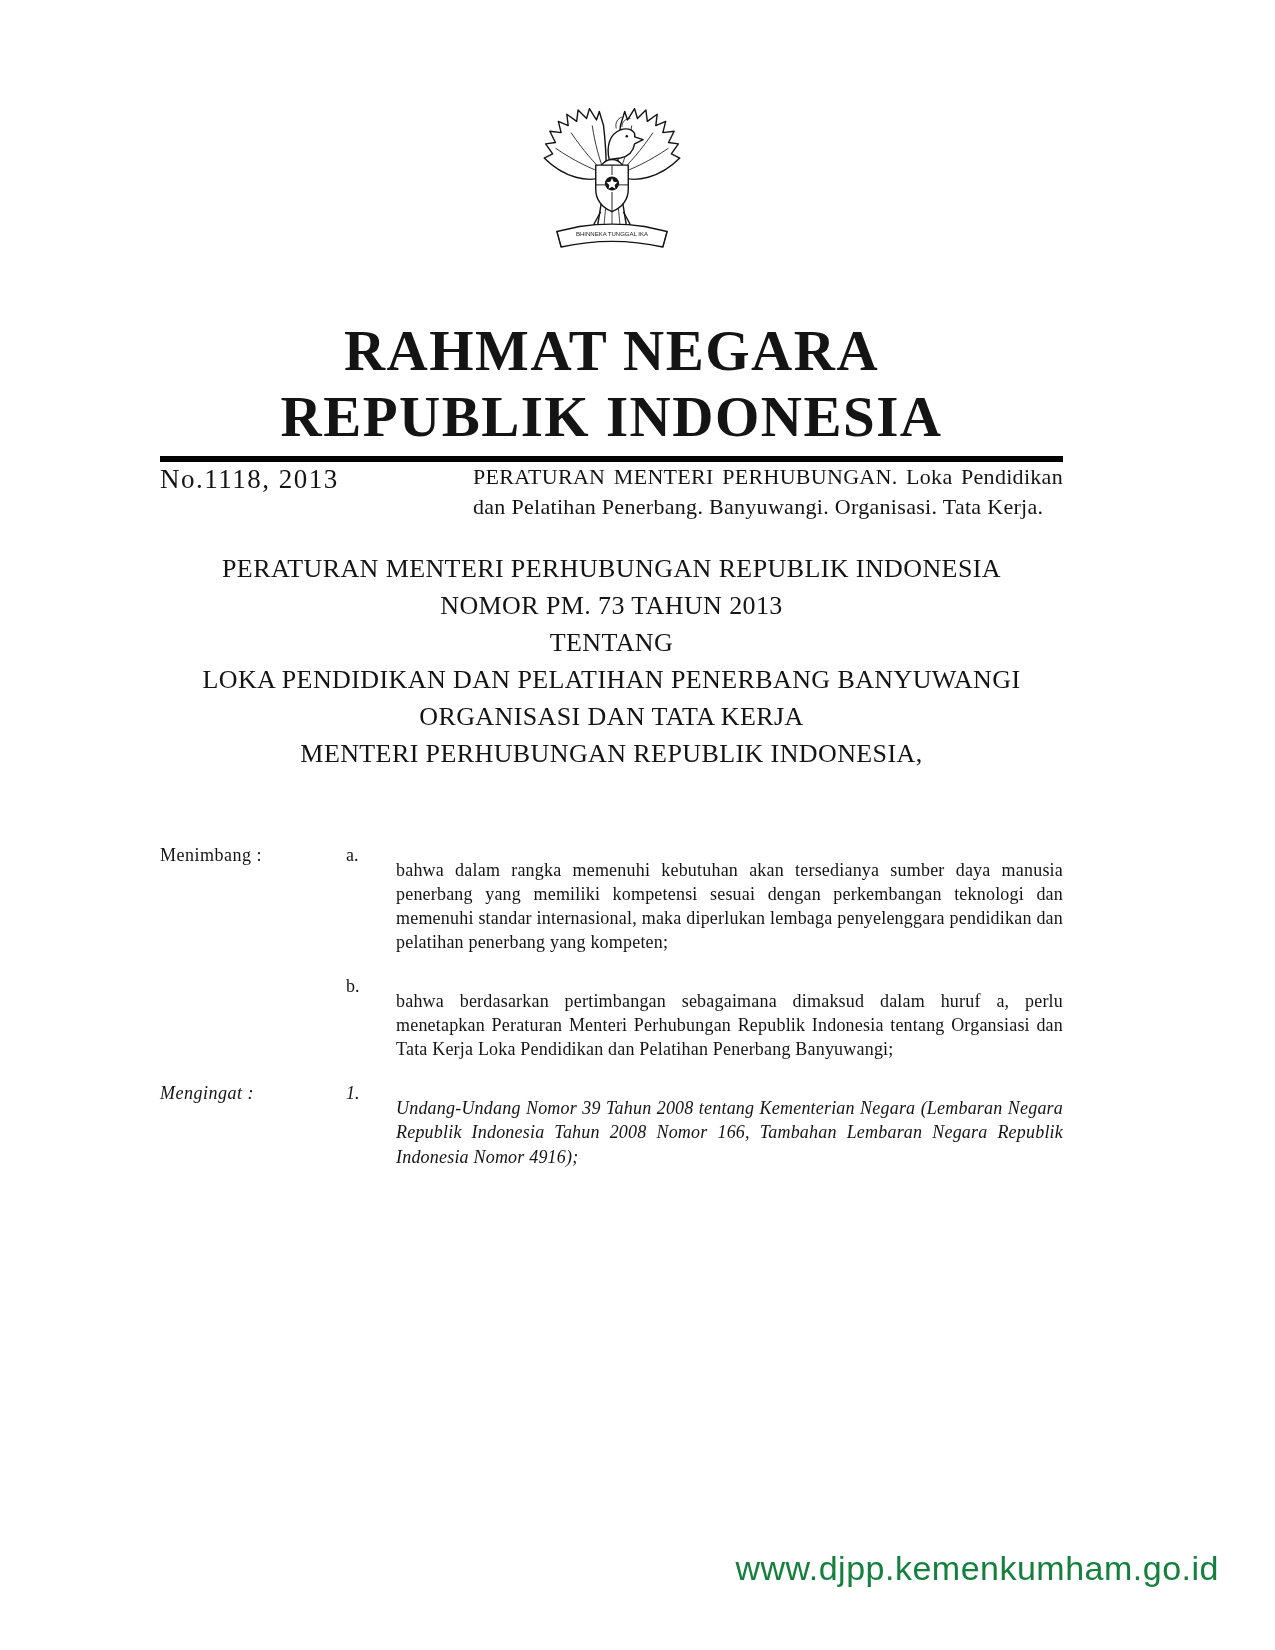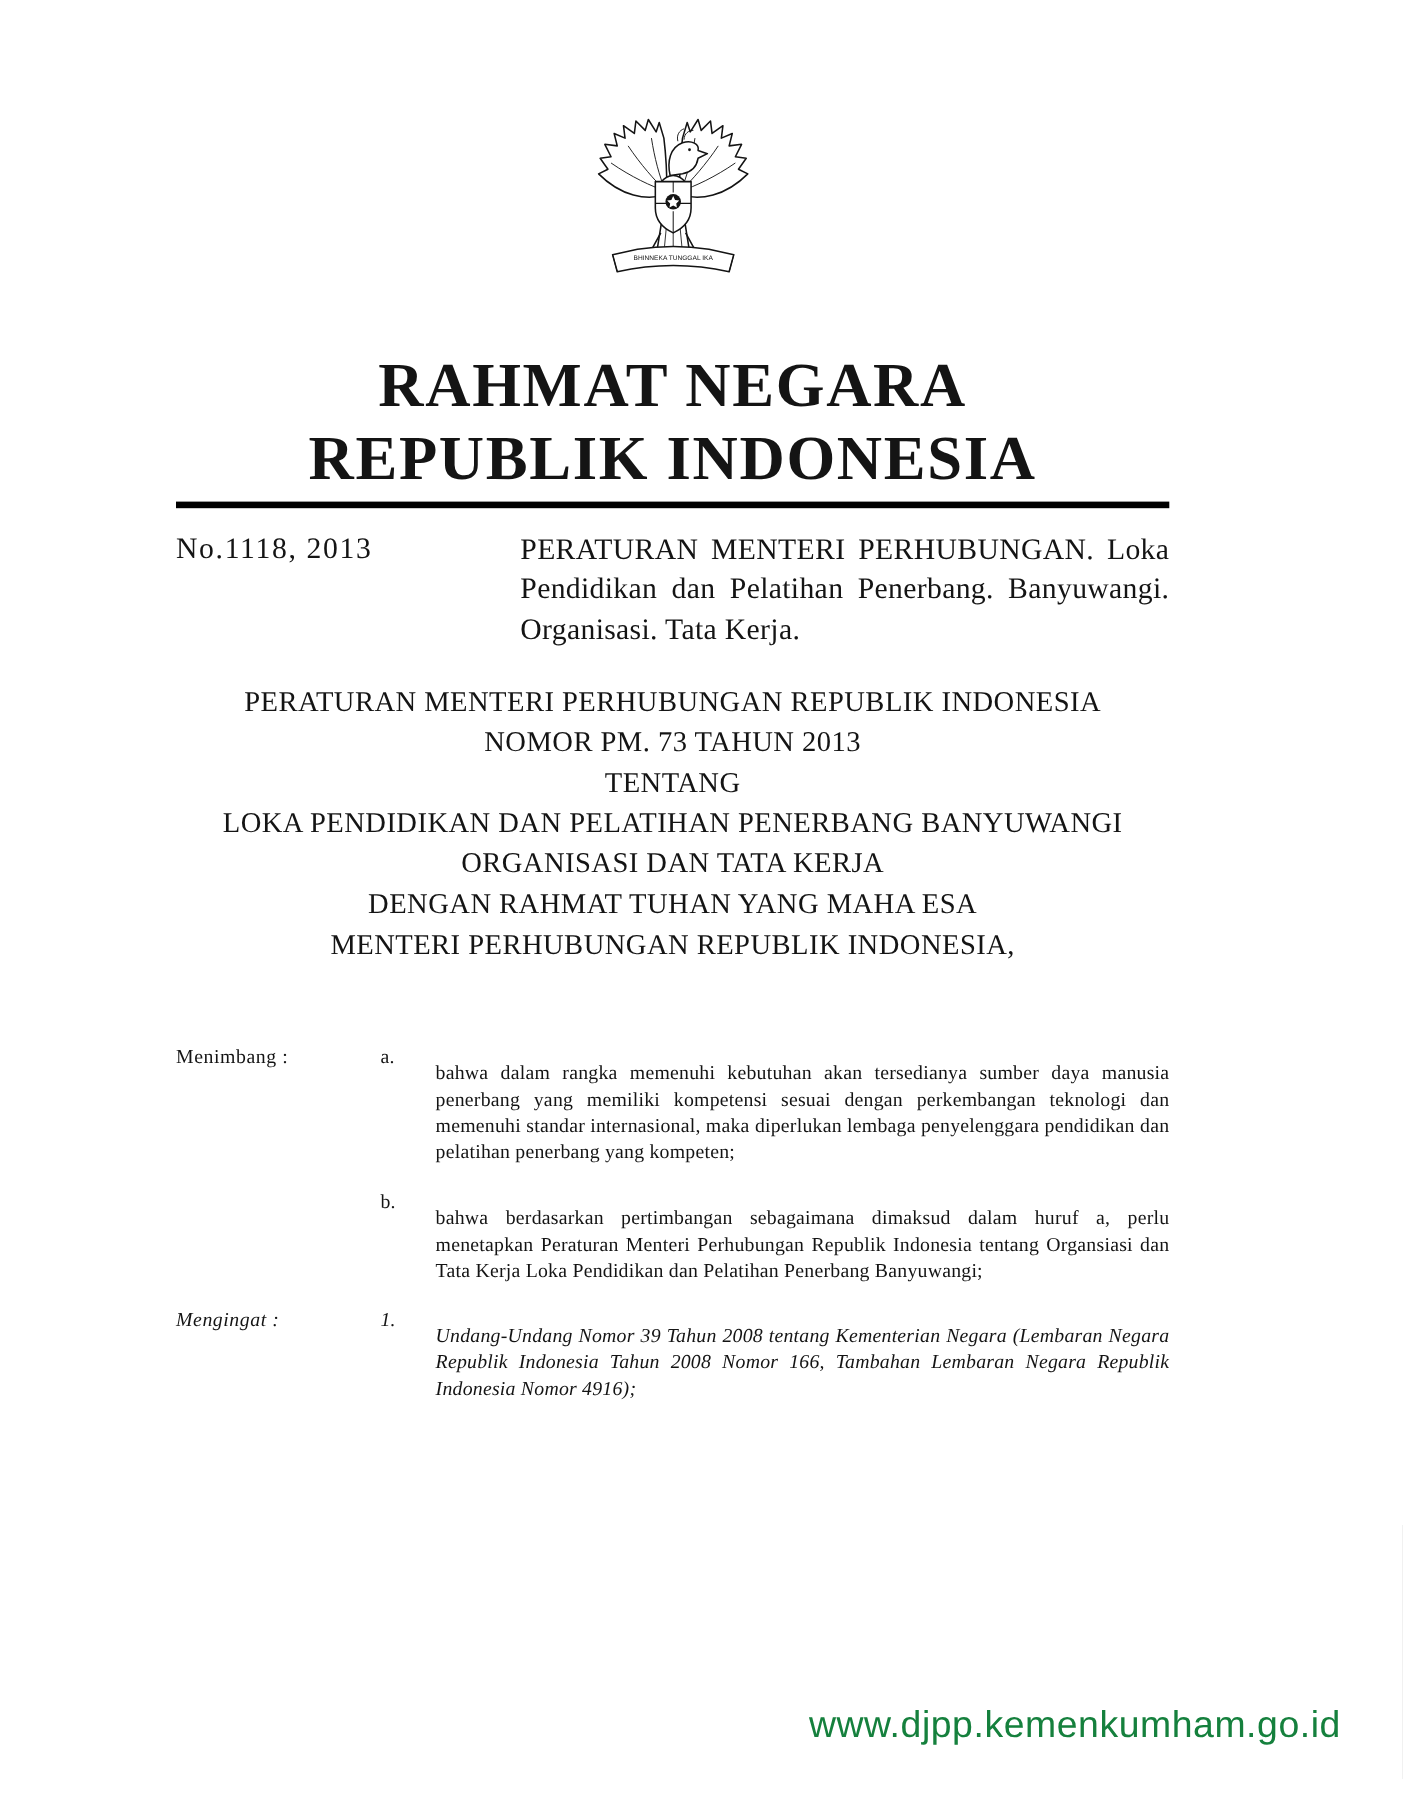--- a/index.html
+++ b/index.html
@@ -12,24 +12,24 @@
 
   .emblem-wrap { text-align: center; height: 190px; }
   .emblem-wrap svg { display: inline-block; }
 
   .masthead {
     margin-top: 42px; text-align: center; font-weight: bold;
     font-size: 57px; line-height: 1.16; letter-spacing: 1.5px;
   }
   .rule { border-bottom: 6px solid #000; margin-top: 6px; }
 
-  .header-row { display: flex; justify-content: space-between; margin-top: 19px; gap: 21px; }
+  .header-row { display: flex; justify-content: space-between; margin-top: 0; gap: 21px; }
   .issue-no { font-size: 27px; letter-spacing: 1.5px; padding-top: 2px; white-space: nowrap; }
   .subject {
-    width: 590px; font-size: 27px; line-height: 1.34;
+    width: 590px; font-size: 22px; line-height: 1.34;
     text-align: justify; letter-spacing: 0.3px;
   }
 
   .title-block {
     margin-top: 30px; text-align: center;
     font-size: 26px; line-height: 1.42; letter-spacing: 0.4px;
   }
   .title-block .tline { margin: 0; }
   .preamble-line { margin-top: 16px; }
 
@@ -98,21 +98,20 @@
       <div class="issue-no">No.1118, 2013</div>
       <div class="subject">PERATURAN MENTERI PERHUBUNGAN. Loka Pendidikan dan Pelatihan Penerbang. Banyuwangi. Organisasi. Tata Kerja.</div>
     </div>
 
     <div class="title-block">
       <div class="tline">PERATURAN MENTERI PERHUBUNGAN REPUBLIK INDONESIA</div>
       <div class="tline">NOMOR PM. 73 TAHUN 2013</div>
       <div class="tline">TENTANG</div>
       <div class="tline">LOKA PENDIDIKAN DAN PELATIHAN PENERBANG  BANYUWANGI</div>
       <div class="tline">ORGANISASI DAN TATA KERJA</div>
-      <div class="tline preamble-line">DENGAN RAHMAT TUHAN YANG MAHA ESA</div>
       <div class="tline preamble-line">MENTERI PERHUBUNGAN REPUBLIK INDONESIA,</div>
     </div>
 
     <div class="clauses">
 
       <div class="clause-row">
         <div class="clause-label">Menimbang :</div>
         <div class="clause-marker">a.</div>
         <div class="clause-text">bahwa dalam rangka memenuhi kebutuhan akan tersedianya sumber daya manusia penerbang yang memiliki kompetensi sesuai dengan perkembangan teknologi dan memenuhi standar internasional, maka diperlukan lembaga penyelenggara pendidikan dan pelatihan penerbang yang kompeten;</div>
       </div>

